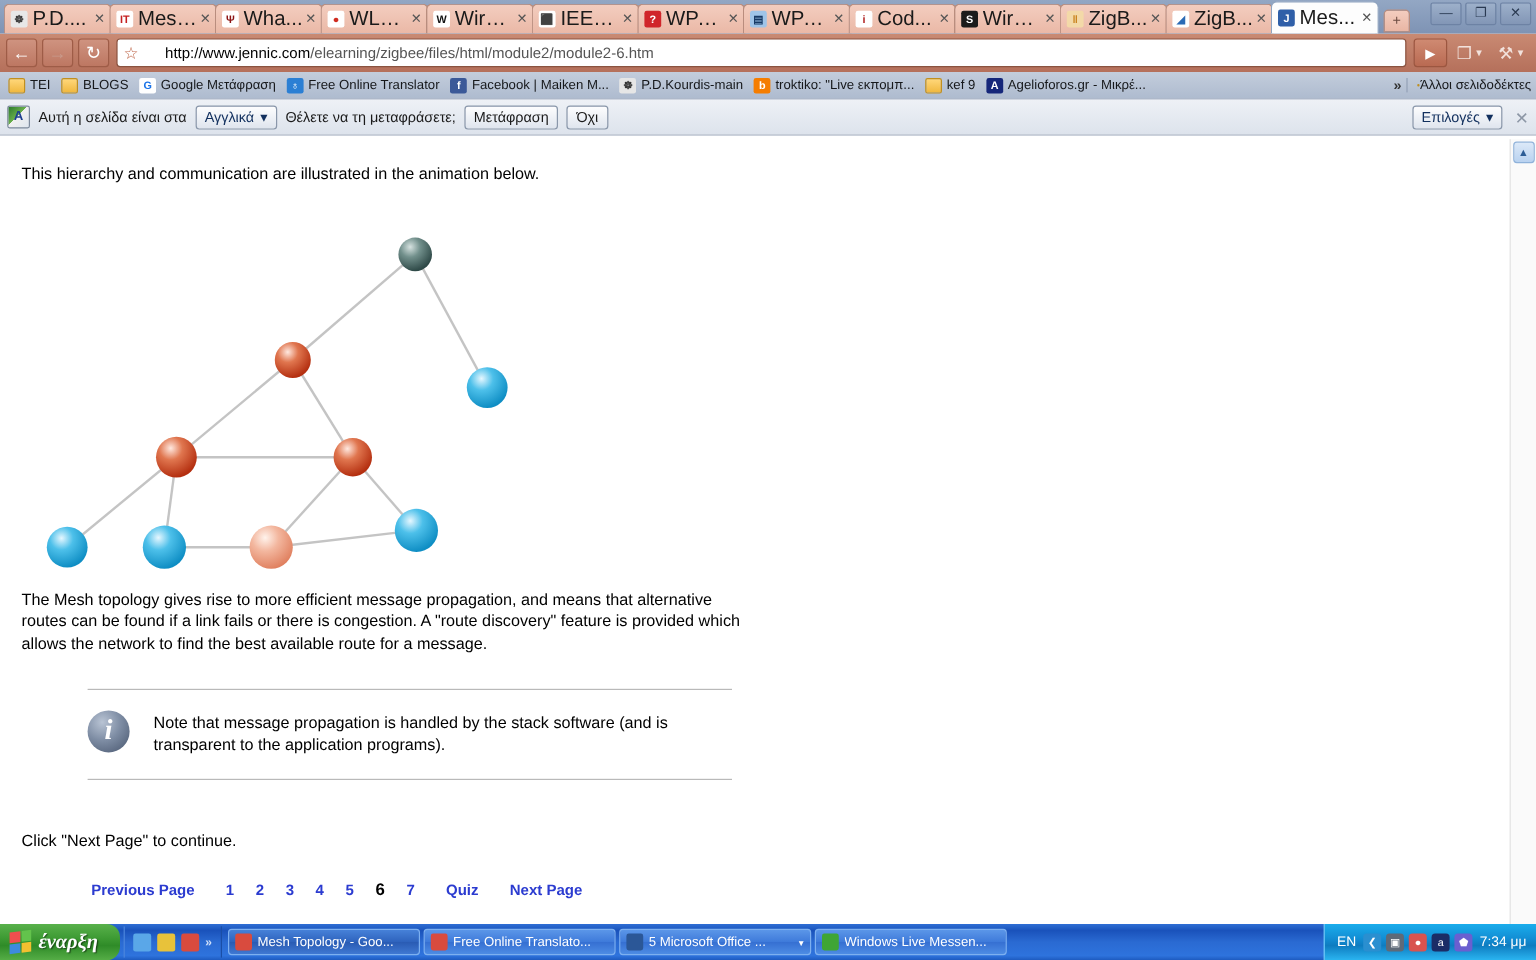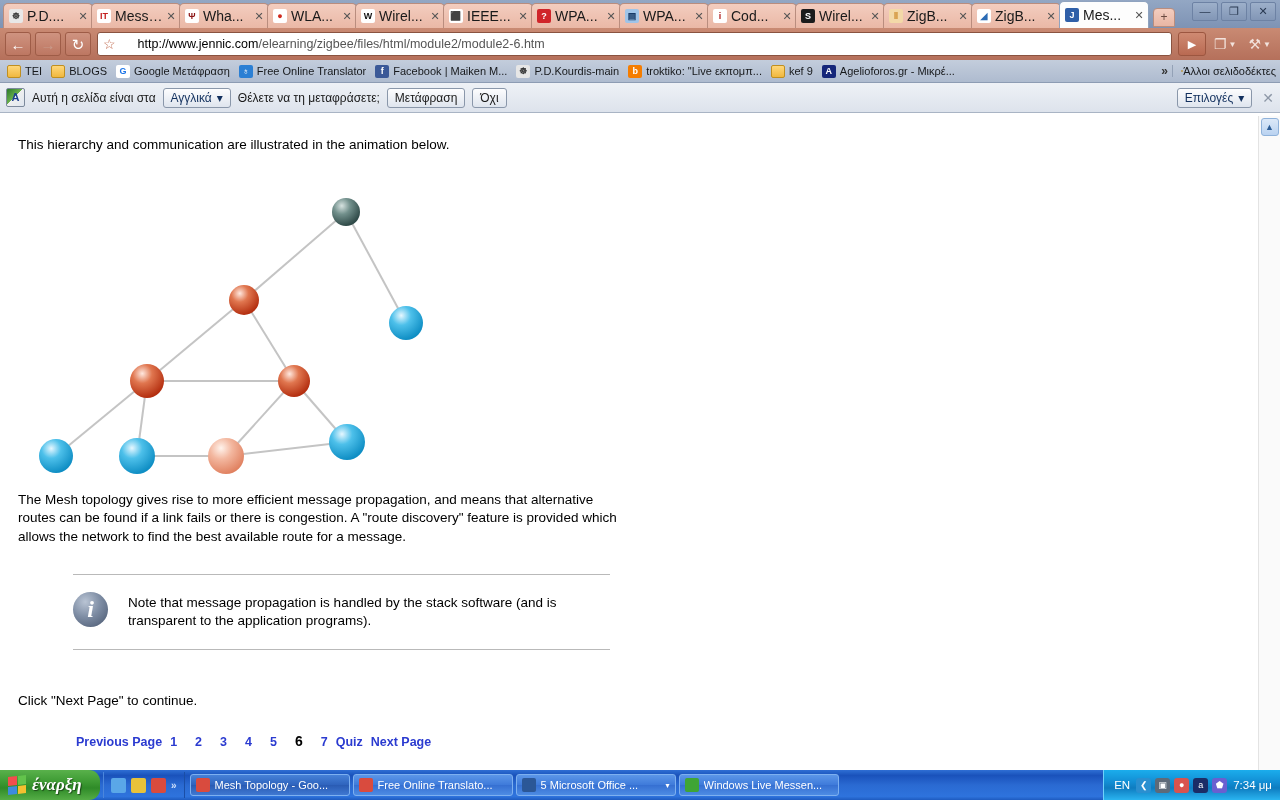--- a/index.html
+++ b/index.html
@@ -50,21 +50,21 @@
     font-size: 9px; line-height: 14px;
     text-align: center;
     font-weight: bold;
     color: #fff;
     overflow: hidden;
   }
   .tab .tab-title {
     flex: 1 1 auto;
     white-space: nowrap; overflow: hidden;
     text-overflow: ellipsis;
-    font-size: 14px;
+    font-size: 17px;
   }
   .tab .tab-close {
     flex: 0 0 12px;
     font-size: 11px; color: #555;
     text-align: center;
     line-height: 12px;
   }
   .newtab {
     width: 22px; height: 19px;
     margin-left: 6px; margin-bottom: 1px;
@@ -231,21 +231,21 @@
     font-family: "Liberation Serif", serif;
     font-size: 24px; font-weight: bold; font-style: italic;
     text-align: center; line-height: 35px;
   }
   .notetext { font-size: 13.5px; width: 470px; padding-top: 2px; }
 
   .continue { margin-top: 42px; }
 
   .pager {
     margin: 22px 0 0 58px;
-    display: flex; align-items: baseline; gap: 8px;
+    display: flex; align-items: baseline; gap: 26px;
     font-size: 12.5px; font-weight: bold;
     color: #2b3bd0;
   }
   .pager .num { color: #2b3bd0; }
   .pager .num.current { color: #000; font-size: 14px; }
   .copyright {
     margin-top: 24px; margin-left: 192px;
     font-size: 13.5px; color: #000;
   }
 

